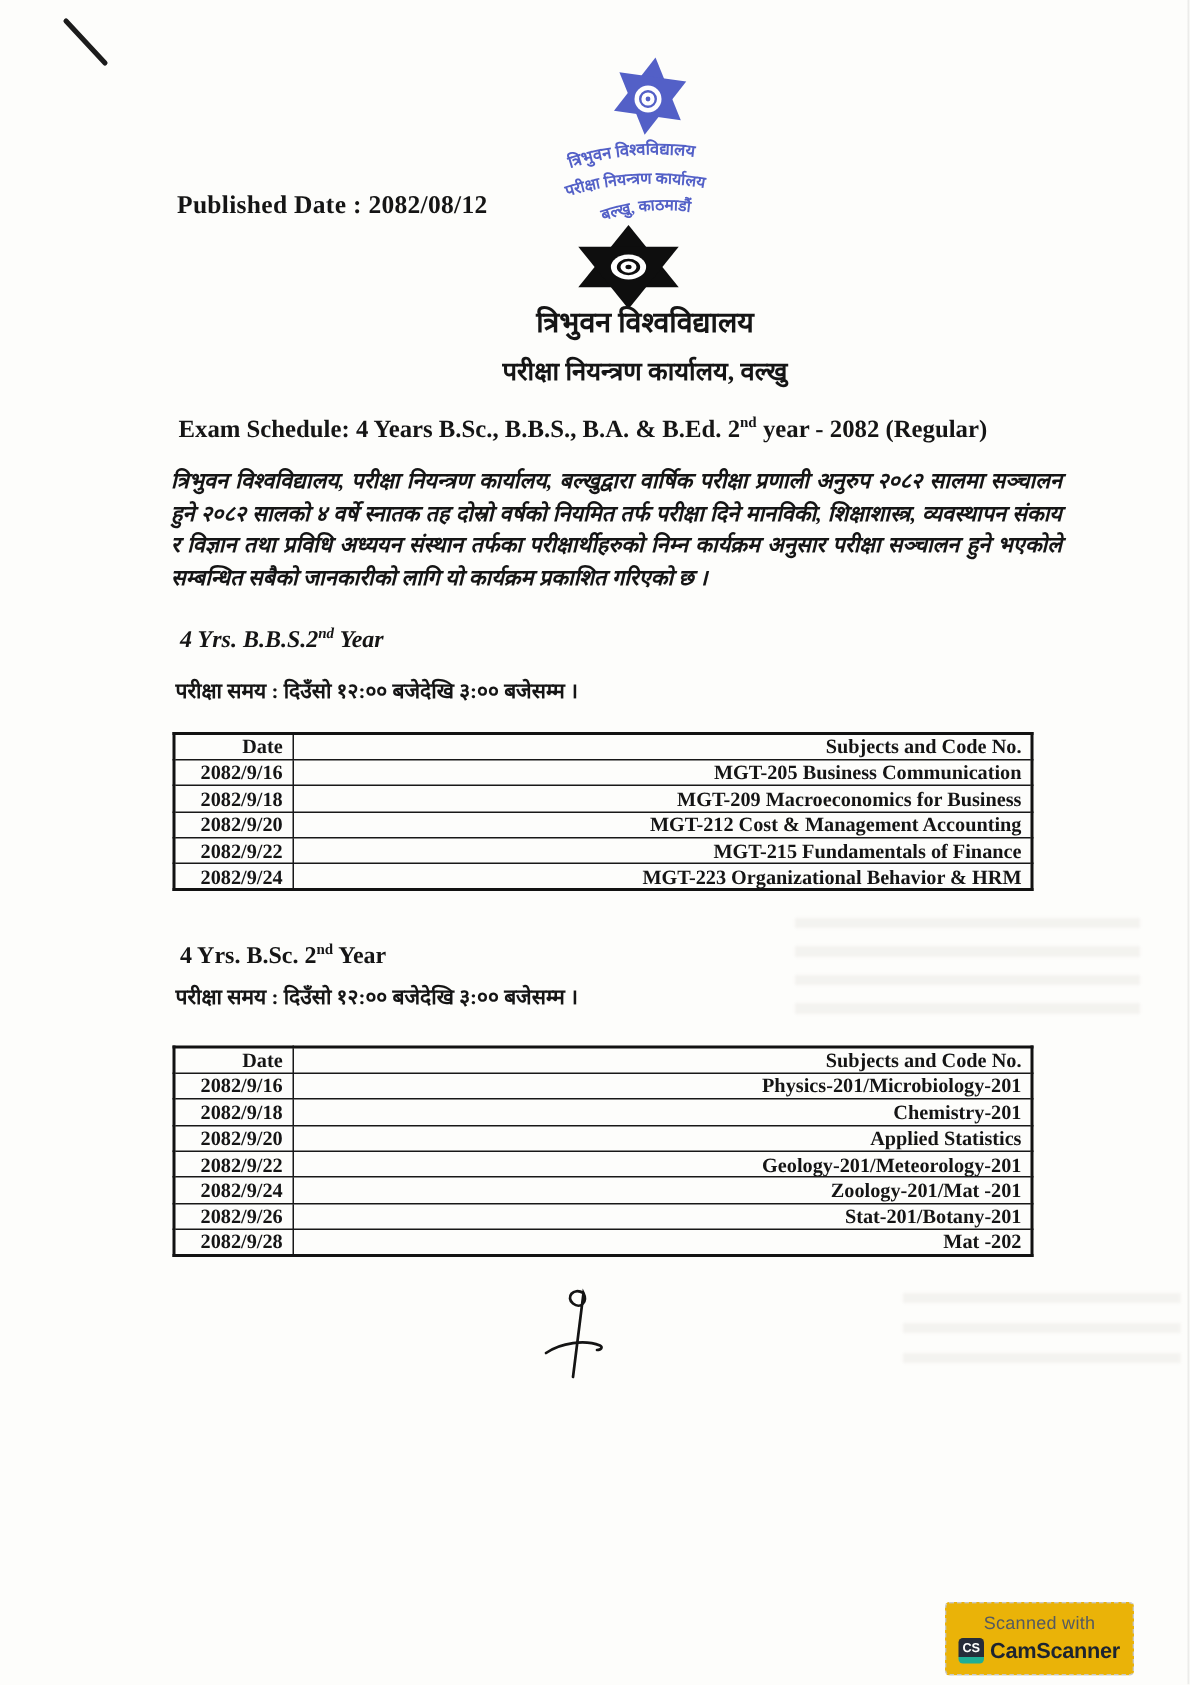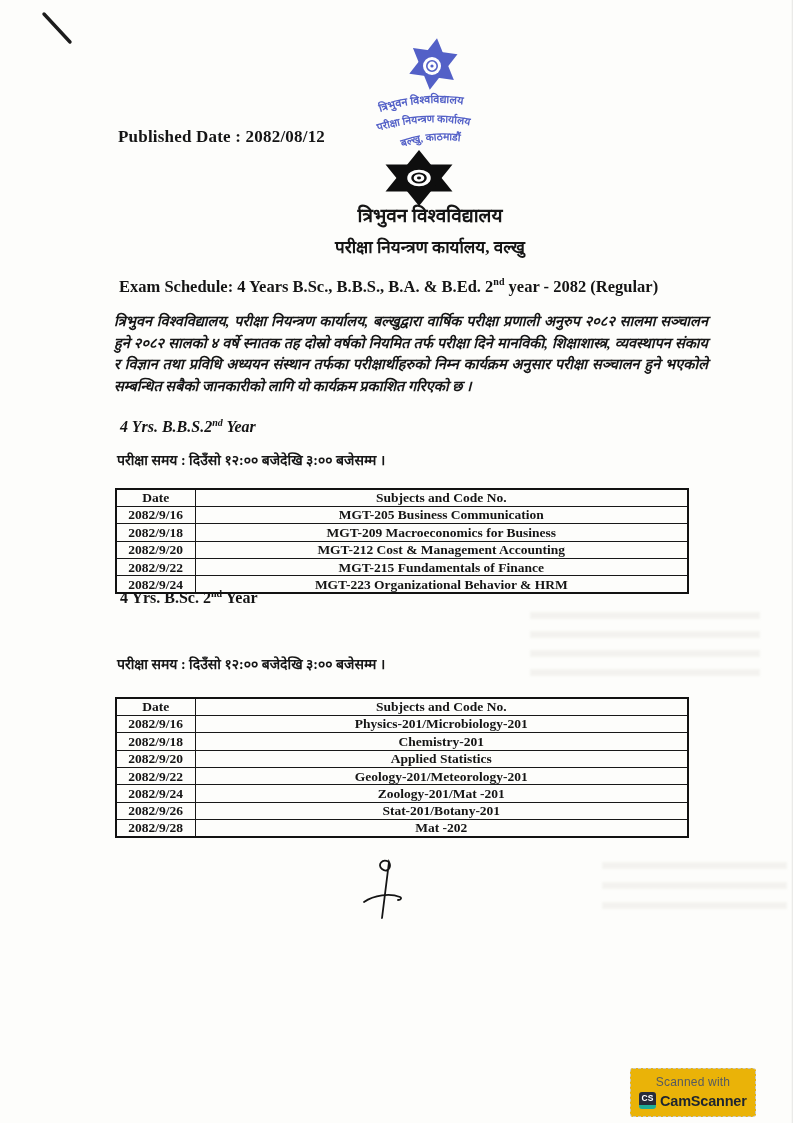--- a/index.html
+++ b/index.html
@@ -30,35 +30,35 @@
   .pub-date { left:118px; top:127px; font-size:17px; font-weight:700; letter-spacing:.2px;text-align:center; }
 
   .doc-title { left:119px; top:276px; font-size:16.5px; font-weight:700; width:600px; }
   .doc-title sup, .sec-heading sup { font-size:10px; font-weight:700; }
 
   .intro { left:114px; top:311px; width:594px; font-size:14.5px; font-weight:600;
            line-height:21.5px; text-align:justify;font-style:italic; }
 
   .sec-heading { font-size:16px; font-weight:700; }
   #sec1-heading { left:120px; top:417px;font-style:italic; }
-  #sec2-heading { left:120px; top:588px; }
+  #sec2-heading { left:120px; top:628px; }
 
   .exam-time { font-size:14px; font-weight:700; }
   #exam-time-1 { left:117px; top:450px; }
   #exam-time-2 { left:117px; top:654px; }
 
   table.sched { position:absolute; left:115px; width:574px; border-collapse:collapse;
                 background:transparent; }
   #table-bbs { top:488px; }
   #table-bsc { top:697px; }
   table.sched th, table.sched td {
     border:1.7px solid #181818;
     font-size:13.5px; font-weight:700;
     padding:0 6px; height:17.4px; line-height:1.15;
-    text-align:center; vertical-align:middle; white-space:nowrap;
+    text-align:right; vertical-align:middle; white-space:nowrap;
   }
   table.sched { border:2.2px solid #121212; }
   col.c-date { width:79px; }
 
   
   #signature { left:356px; top:856px; }
 
   
   .ghost { pointer-events:none; filter:blur(1.2px); opacity:.5; }
   #ghost1 { left:530px; top:612px; width:230px; height:70px;

